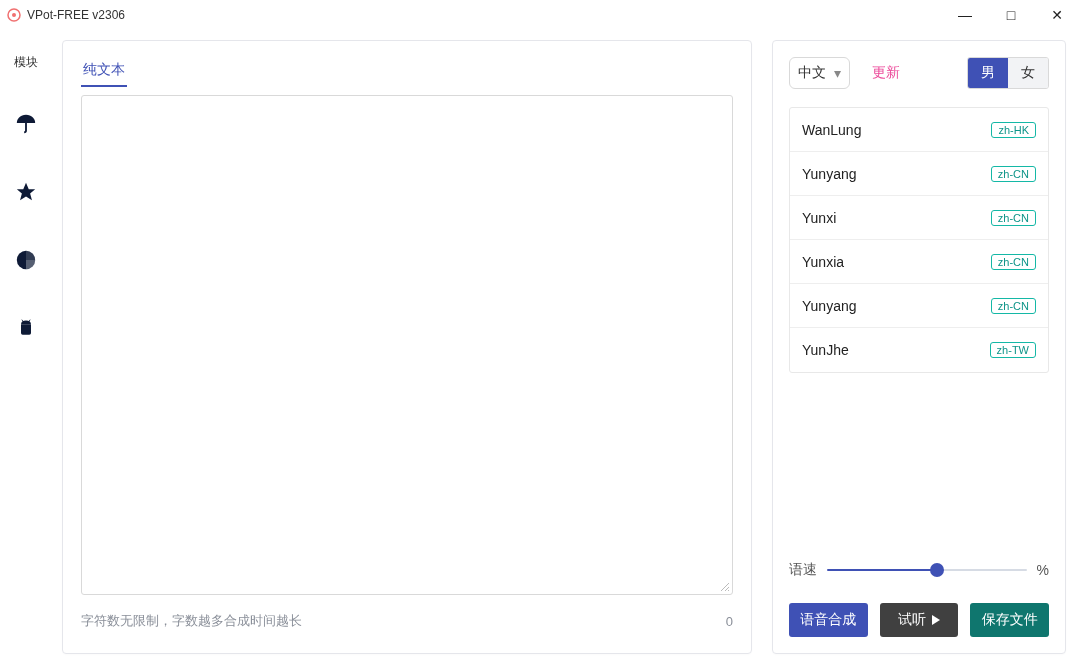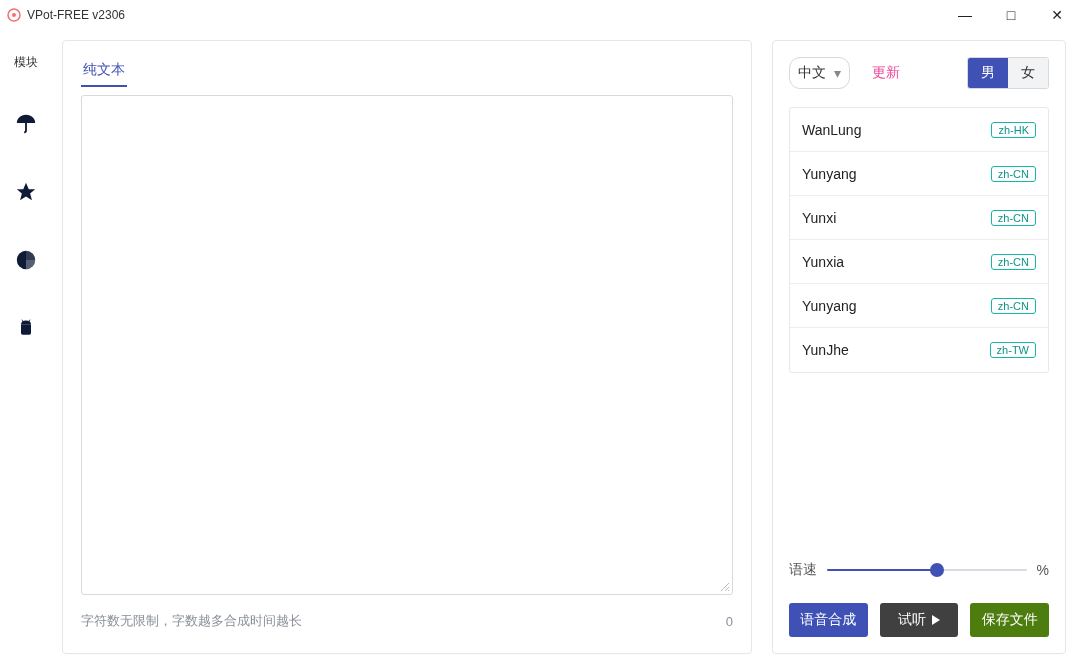--- a/index.html
+++ b/index.html
@@ -22,21 +22,21 @@
 .leftpanel { flex: 1; border: 1px solid #e5e6eb; border-radius: 4px; padding: 14px 18px 12px 18px; display: flex; flex-direction: column; box-shadow: 0 1px 2px rgba(0,0,0,0.02); }
 .tabrow { height: 32px; display: flex; align-items: center; border-bottom: 0; }
 .tab { font-size: 14px; color: #3f51b5; padding: 6px 2px; border-bottom: 2px solid #3f51b5; }
 
 .bottomrow { height: 40px; display: flex; align-items: center; margin-top: 6px; font-size: 13px; color: #8a8f99; }
 .bottomrow .br-spacer { flex: 1; }
 .counter { color: #8a8f99; }
 
 .rightpanel { width: 294px; border: 1px solid #e5e6eb; border-radius: 4px; padding: 16px; display: flex; flex-direction: column; box-shadow: 0 1px 2px rgba(0,0,0,0.02); }
 .right-top { display: flex; align-items: center; gap: 10px; }
-.lang-btn { border: 1px solid #d9d9d9; border-radius: 11px; padding: 6px 8px; display: flex; align-items: center; font-size: 14px; color: #333; }
+.lang-btn { border: 1px solid #d9d9d9; border-radius: 6px; padding: 6px 8px; display: flex; align-items: center; font-size: 14px; color: #333; }
 .lang-btn .caret { margin-left: 8px; color: #888; }
 .refresh { color: #ec4899; font-size: 14px; margin-left: 12px; text-align: center; }
 .gender { display: flex; margin-left: auto; border: 1px solid #d9d9d9; border-radius: 3px; overflow: hidden; }
 .gender div { width: 40px; height: 30px; display: flex; align-items: center; justify-content: center; font-size: 14px; }
 .gender .active { background: #3f51b5; color: #fff; }
 .gender .inactive { background: #f2f3f5; color: #333; }
 
 .voice-list { margin-top: 18px; border: 1px solid #e8e8e8; border-radius: 3px; }
 .voice-row { height: 44px; display: flex; align-items: center; padding: 0 12px; font-size: 14px; color: #222; border-bottom: 1px solid #eee; }
 .voice-row:last-child { border-bottom: none; }
@@ -46,21 +46,21 @@
 .right-spacer { flex: 1; }
 
 .speedrow { display: flex; align-items: center; gap: 10px; font-size: 14px; color: #555; margin-top: 10px; justify-content: flex-end;}
 .slider-track { flex: 1; height: 2px; background: linear-gradient(to right, #3f51b5 0%, #3f51b5 55%, #d6dbe4 55%, #d6dbe4 100%); position: relative; border-radius: 2px; }
 .slider-thumb { width: 14px; height: 14px; background: #3f51b5; border-radius: 50%; position: absolute; left: 55%; top: 50%; transform: translate(-50%, -50%); }
 
 .btnrow { display: flex; gap: 12px; margin-top: 24px; }
 .btn { flex: 1; height: 34px; border-radius: 3px; display: flex; align-items: center; justify-content: center; font-size: 14px; color: #fff; gap: 6px; }
 .btn-blue { background: #3f51b5; }
 .btn-purple { background: #404040; }
-.btn-green { background: #4d7c0f; }
+.btn-green { background: #0f766e; }
 
 .play-triangle { width: 0; height: 0; border-left: 8px solid #fff; border-top: 5px solid transparent; border-bottom: 5px solid transparent; }
 
 .resize-handle { position: absolute; right: 2px; bottom: 2px; width: 12px; height: 12px; pointer-events: none; }
 .resize-handle svg { display: block; }
 .textarea-wrap { position: relative; flex: 1; display: flex; margin-top: 8px; }
 .textarea-wrap textarea { width: 100%; height: 100%; border: 1px solid #d9d9d9; border-radius: 3px; padding: 10px; resize: none; font-size: 14px; outline: none; }
 </style>
 </head>
 <body>

